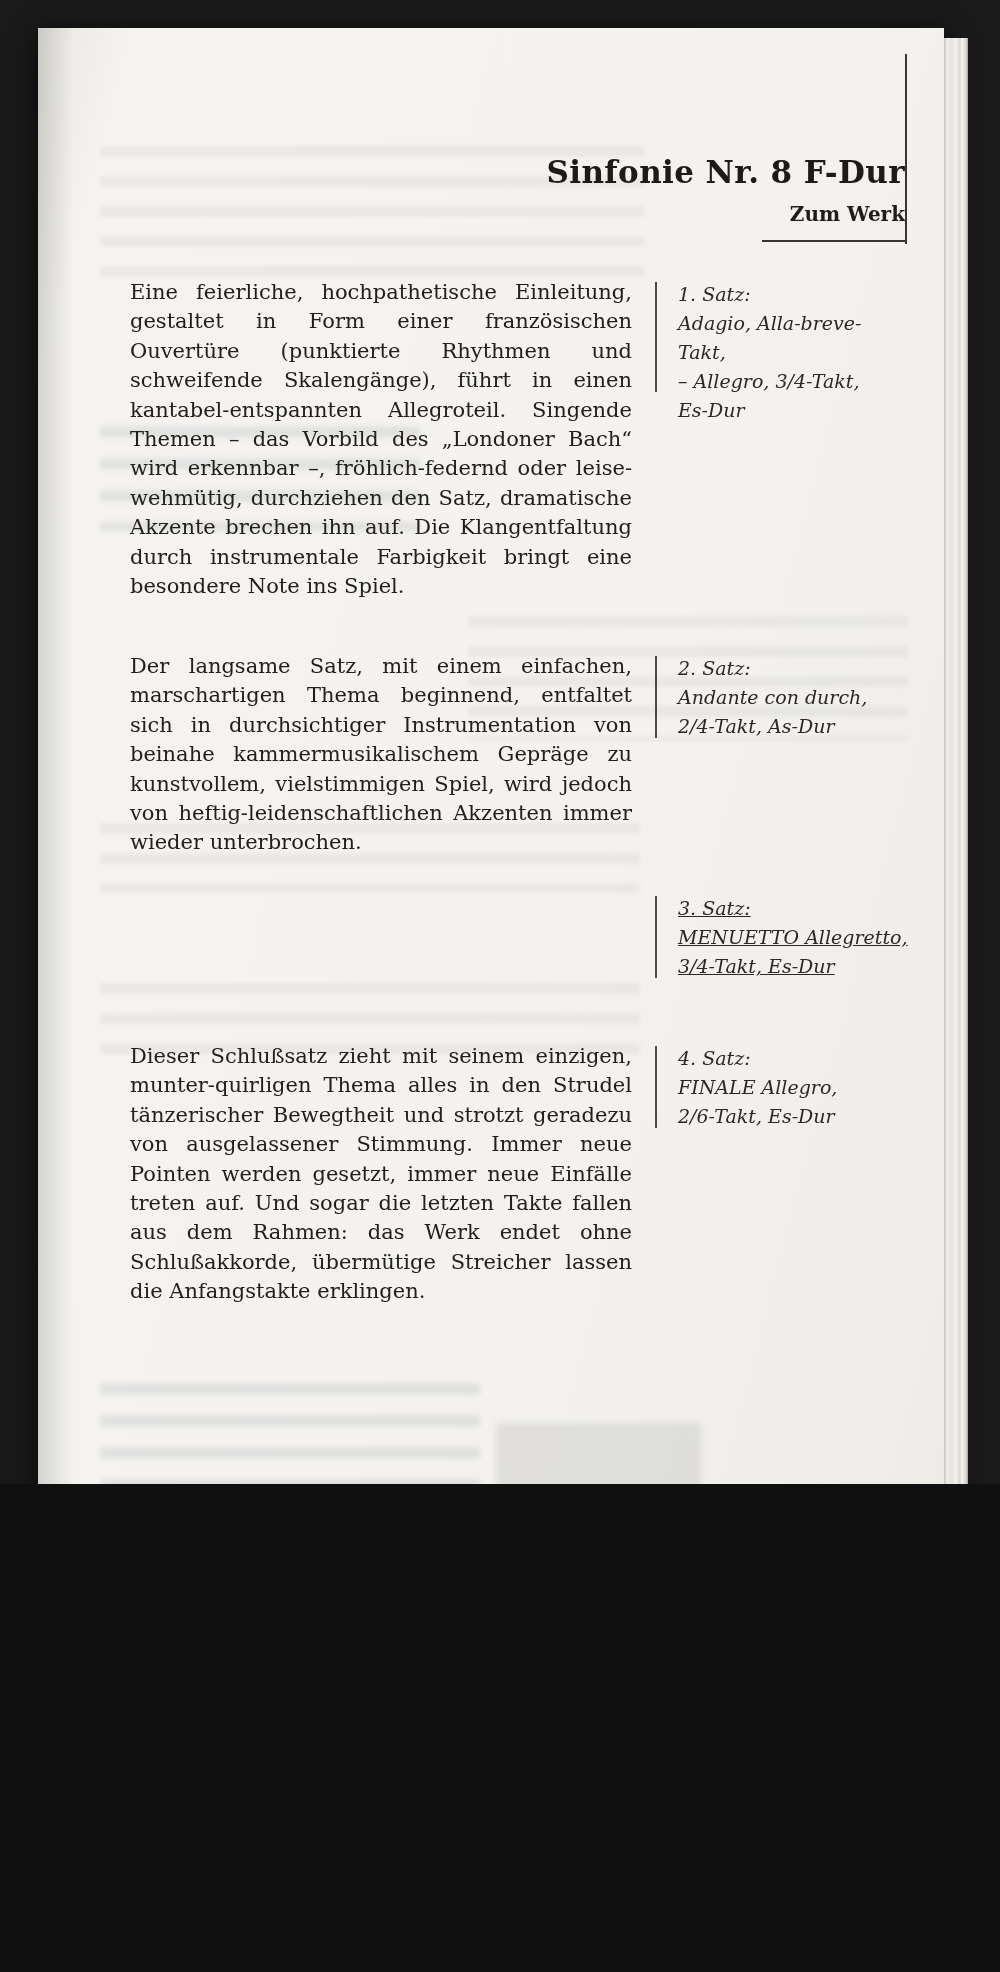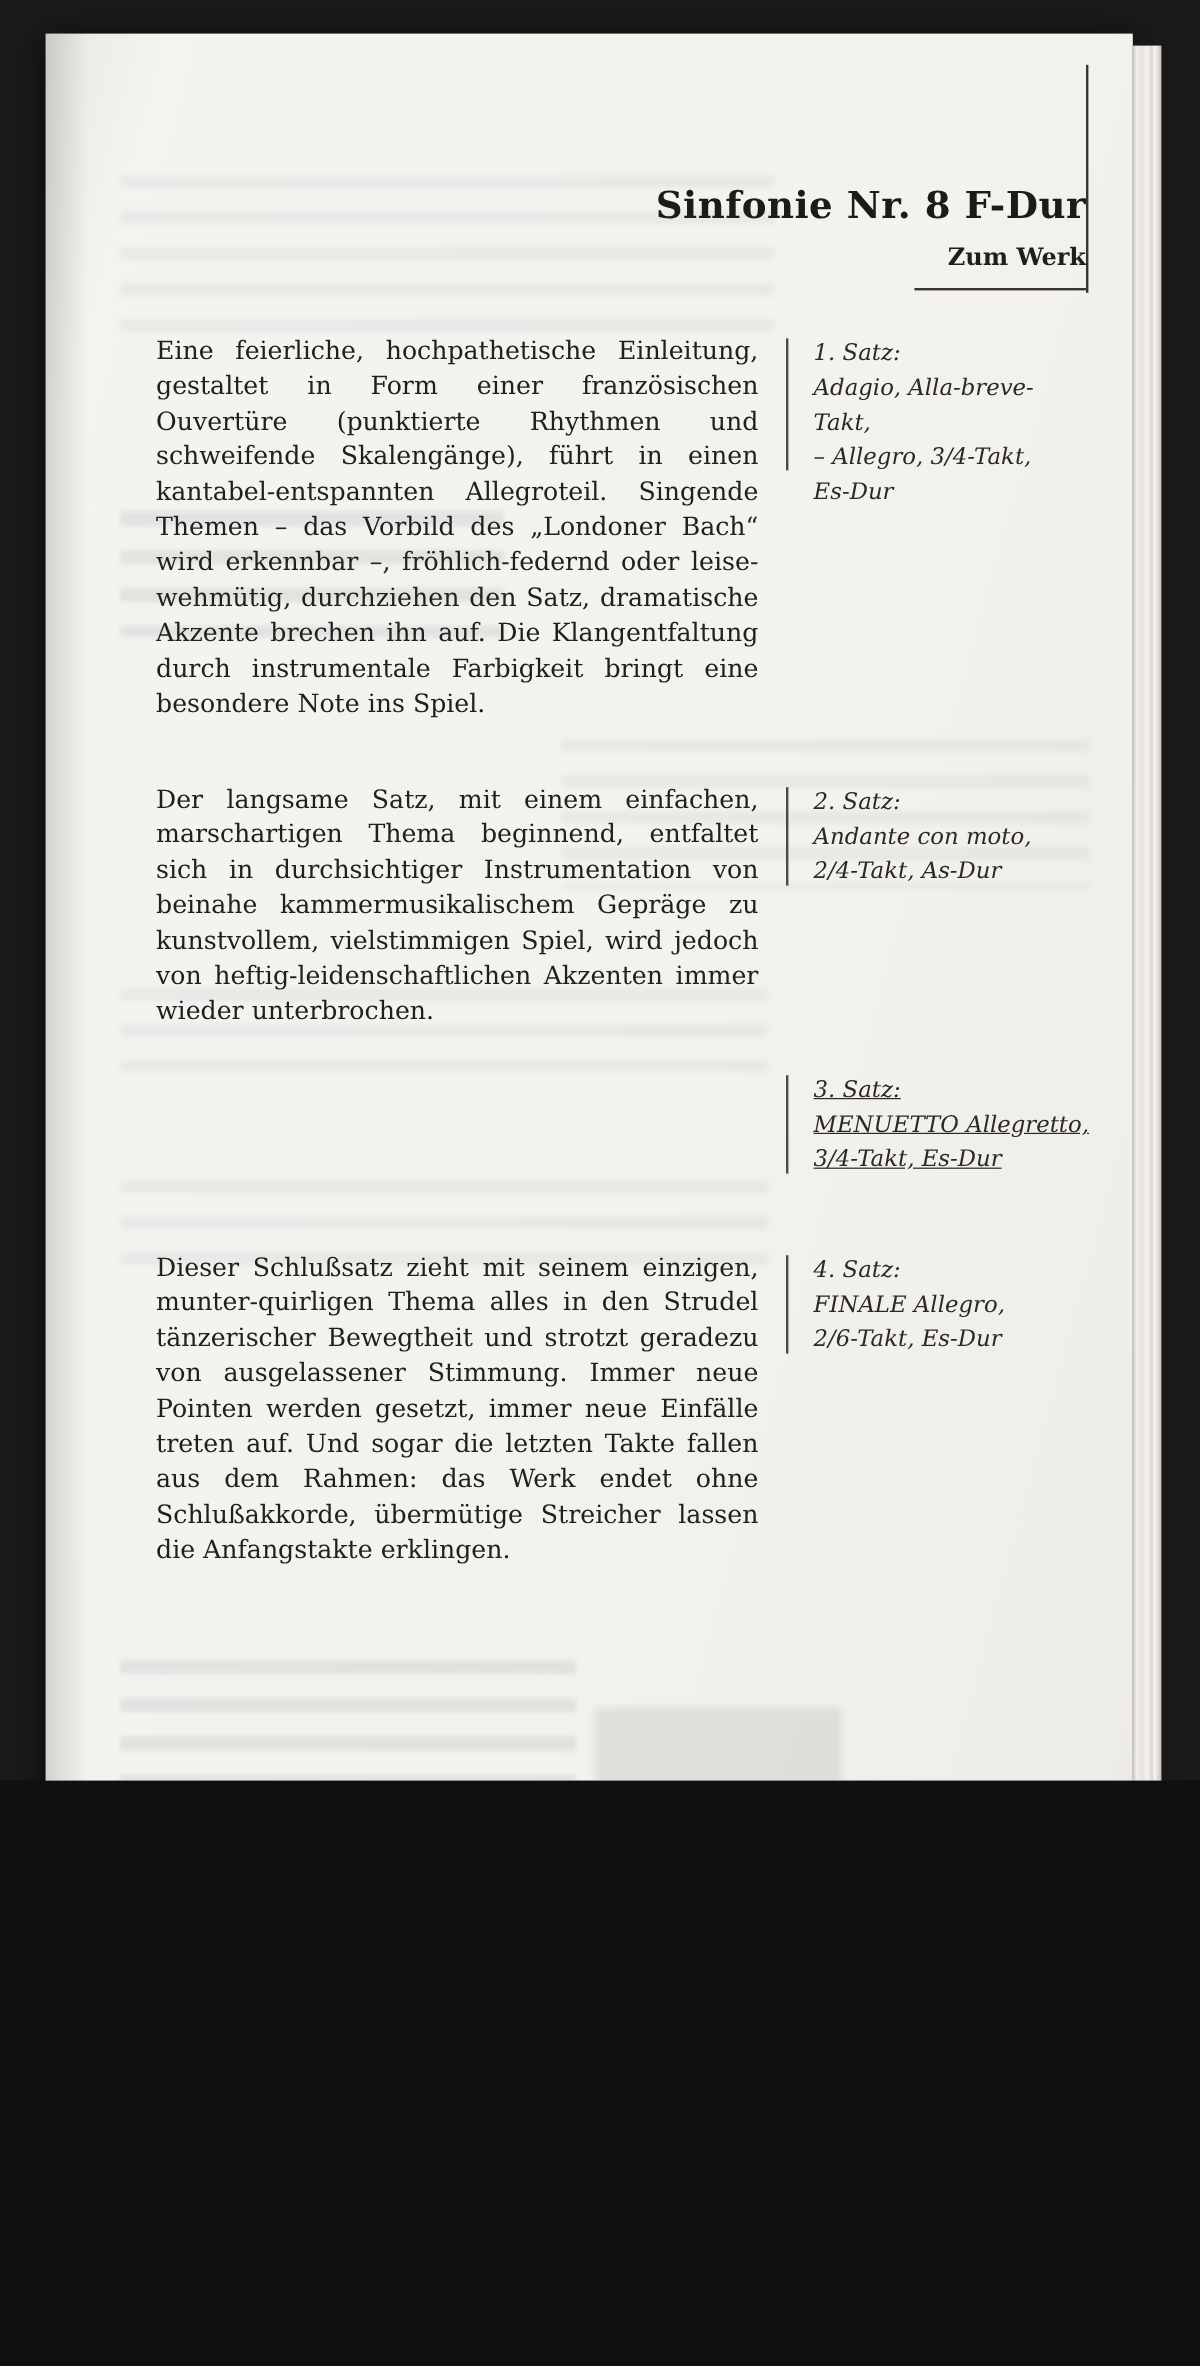--- a/index.html
+++ b/index.html
@@ -162,21 +162,21 @@
       <div>1. Satz:</div>
       <div>Adagio, Alla-breve-Takt,</div>
       <div>– Allegro, 3/4-Takt,</div>
       <div>Es-Dur</div>
     </div>
 
     <p class="body-text b2">Der langsame Satz, mit einem einfachen, marschartigen Thema beginnend, entfaltet sich in durchsichtiger Instrumentation von beinahe kammermusikalischem Gepräge zu kunstvollem, vielstimmigen Spiel, wird jedoch von heftig-leidenschaftlichen Akzenten immer wieder unterbrochen.</p>
     <div class="sep sep2"></div>
     <div class="note n2">
       <div>2. Satz:</div>
-      <div>Andante con moto,</div>
+      <div>Andante con durch,</div>
       <div>2/4-Takt, As-Dur</div>
     </div>
 
     <div class="sep sep3"></div>
     <div class="note n3">
       <div>3. Satz:</div>
       <div>MENUETTO Allegretto,</div>
       <div>3/4-Takt, Es-Dur</div>
     </div>
 

